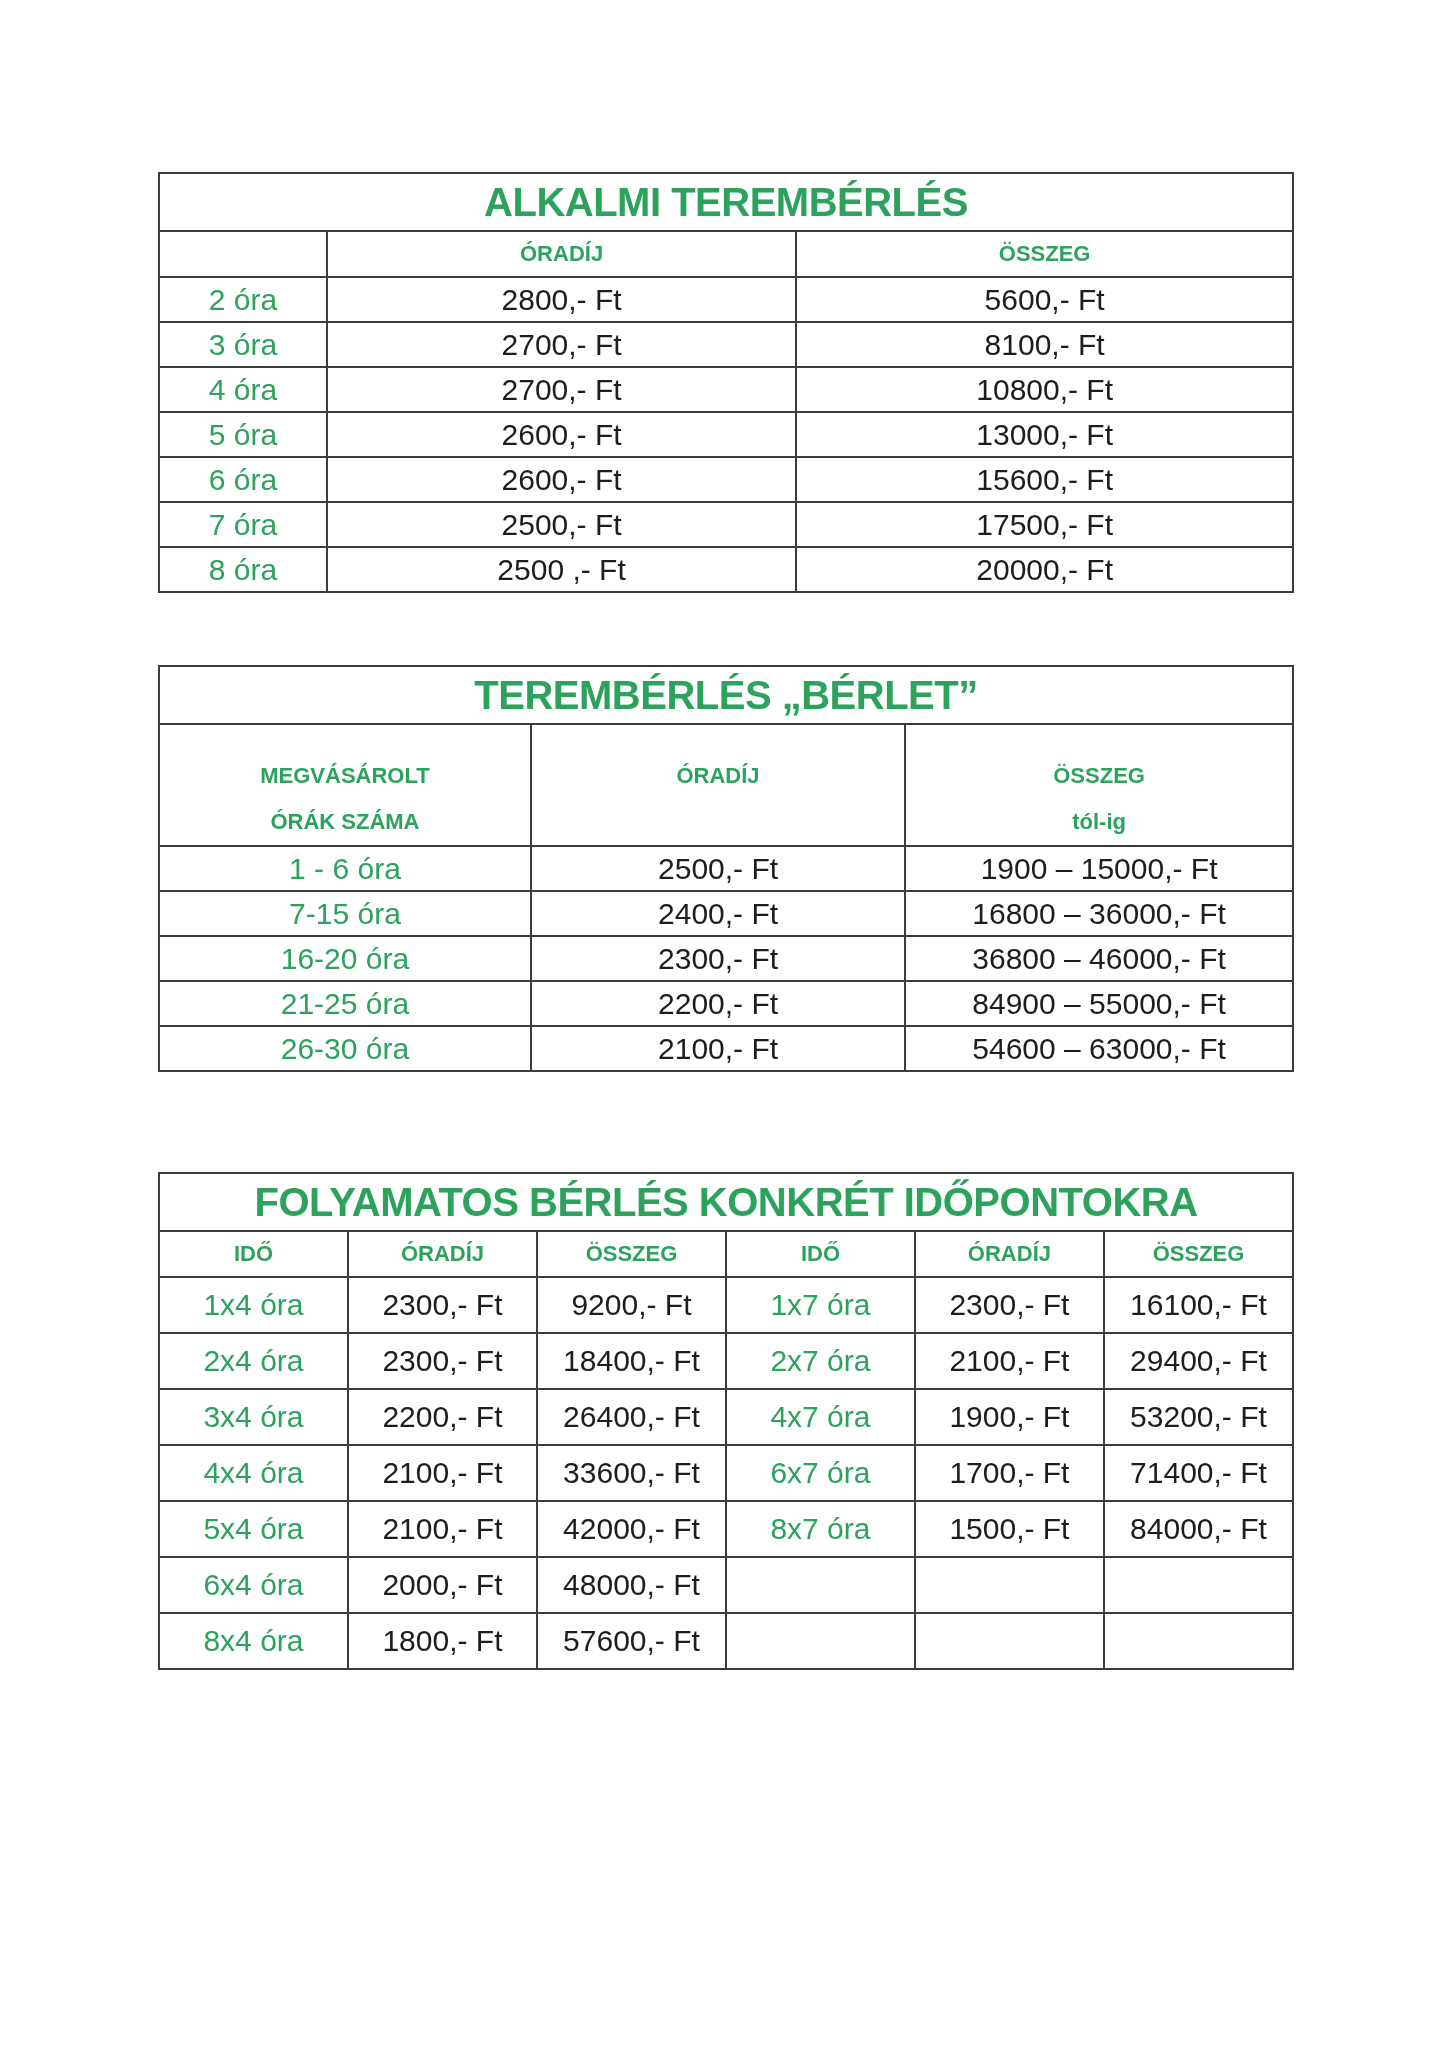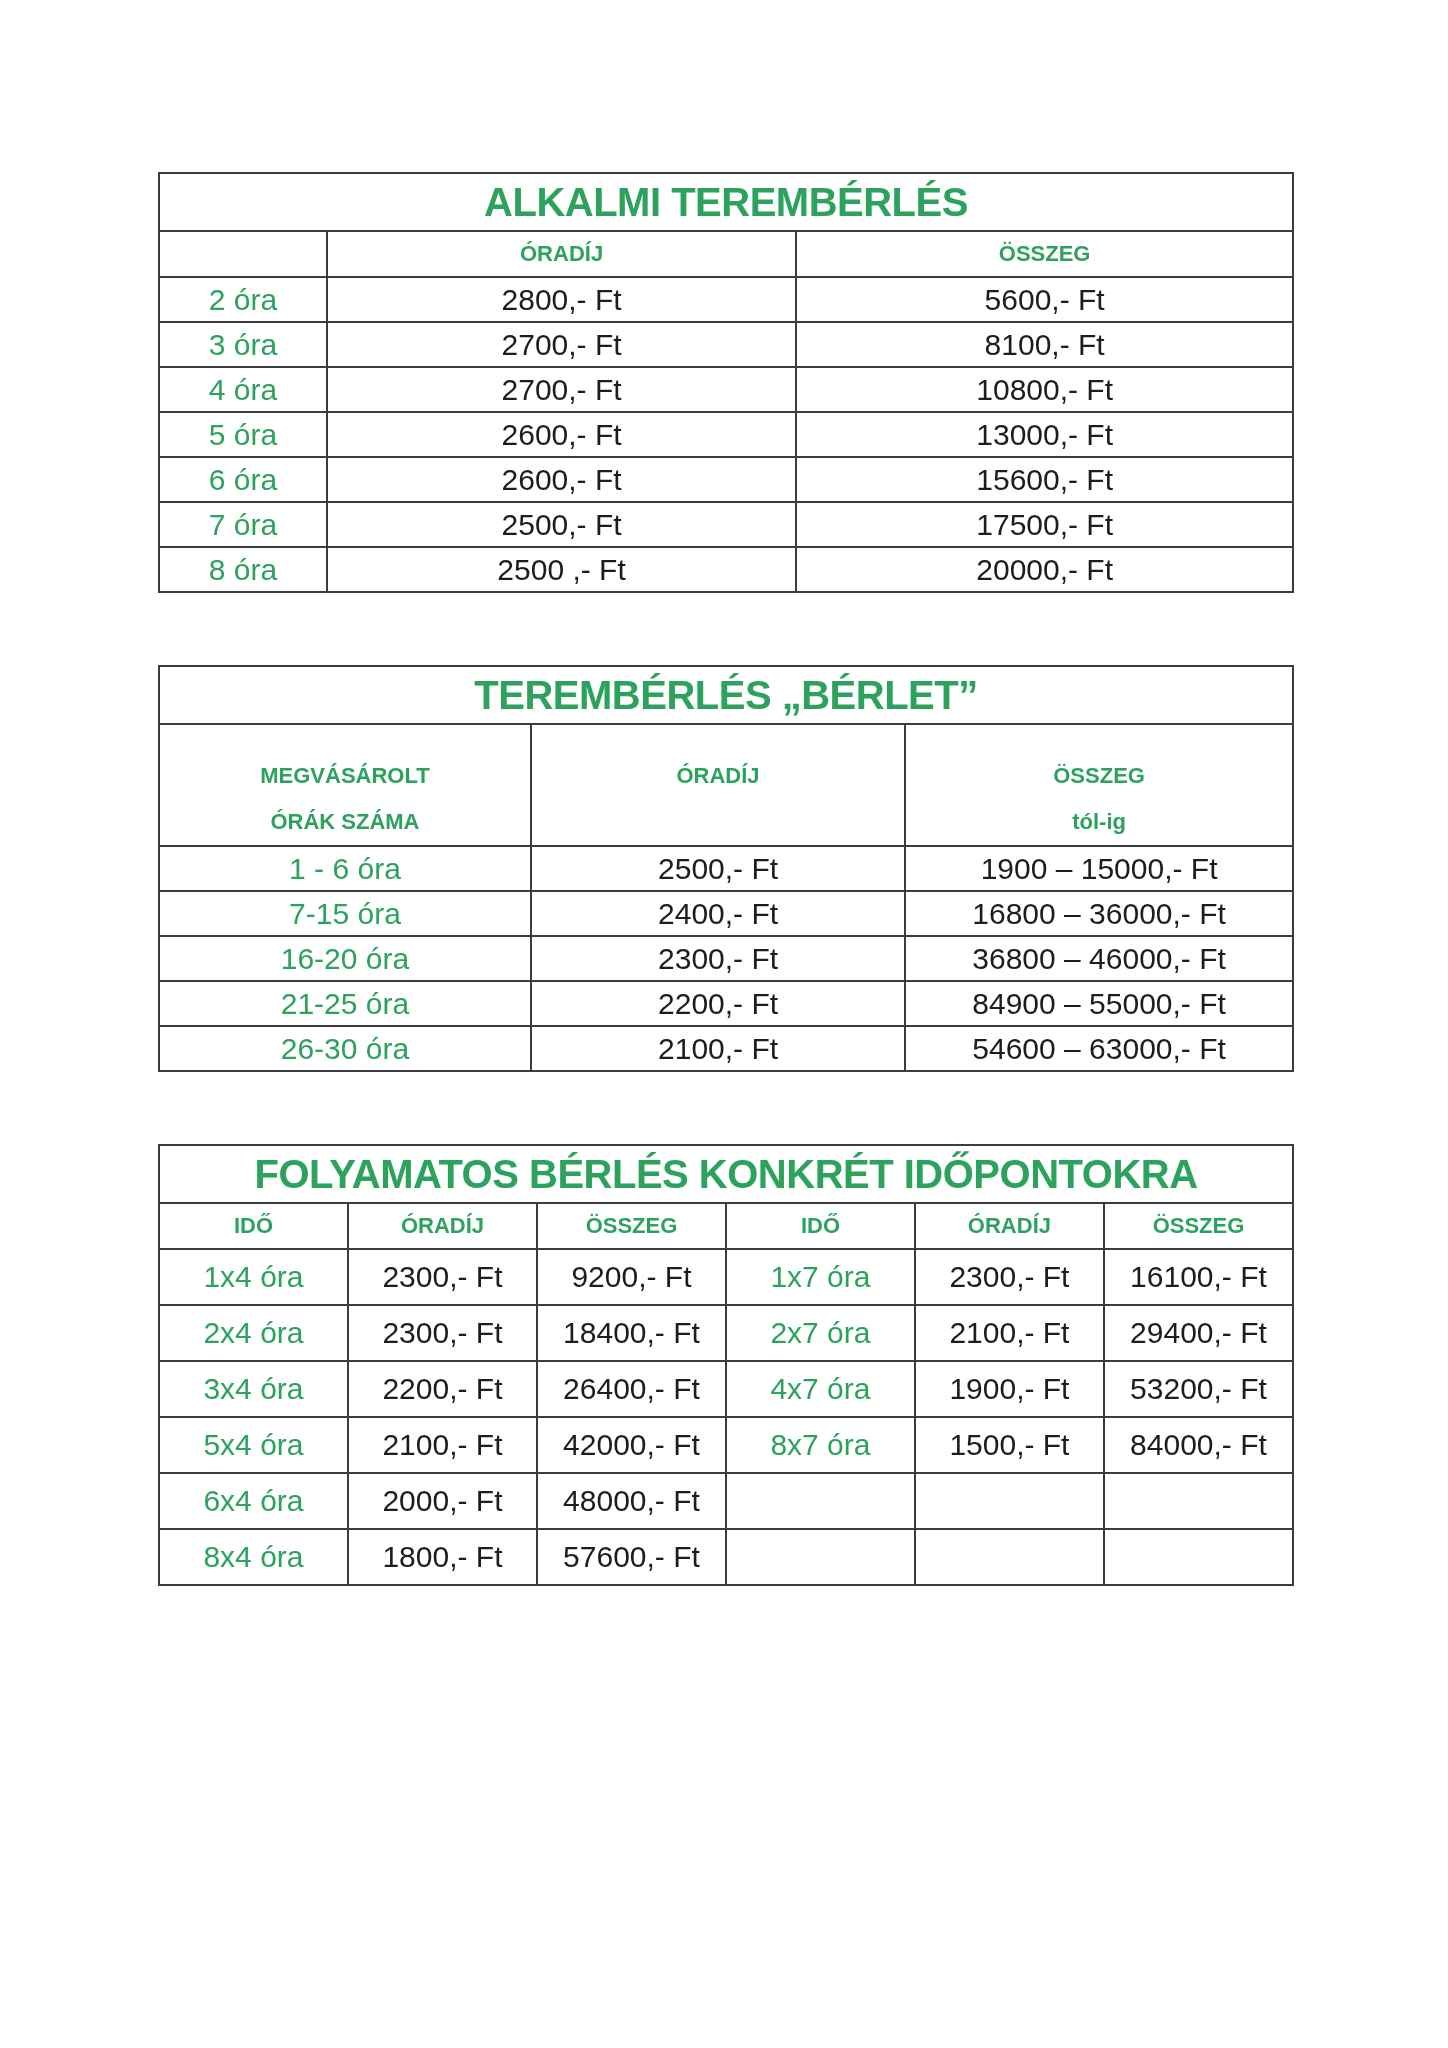--- a/index.html
+++ b/index.html
@@ -59,21 +59,21 @@
     line-height:46px;
   }
   td{
     font-size:30px;
     color:var(--ink);
     height:45px;
   }
   td.label{color:var(--green);}
   #table-folyamatos td{height:56px;}
   #table-berlet{margin-top:72px;}
-  #table-folyamatos{margin-top:72px;border-radius:28px;}
+  #table-folyamatos{margin-top:100px;border-radius:28px;}
 </style>
 </head>
 <body>
 
 <div class="page">
   <div class="doc">
     <table id="table-alkalmi">
         <colgroup>
           <col style="width: 14.8%;">
           <col style="width: 41.4%;">
@@ -214,20 +214,28 @@
           </tr>
           <tr>
             <td class="label">3x4 óra</td>
             <td>2200,- Ft</td>
             <td>26400,- Ft</td>
             <td class="label">4x7 óra</td>
             <td>1900,- Ft</td>
             <td>53200,- Ft</td>
           </tr>
           <tr>
+            <td class="label">4x4 óra</td>
+            <td>2100,- Ft</td>
+            <td>33600,- Ft</td>
+            <td class="label">6x7 óra</td>
+            <td>1700,- Ft</td>
+            <td>71400,- Ft</td>
+          </tr>
+          <tr>
             <td class="label">5x4 óra</td>
             <td>2100,- Ft</td>
             <td>42000,- Ft</td>
             <td class="label">8x7 óra</td>
             <td>1500,- Ft</td>
             <td>84000,- Ft</td>
           </tr>
           <tr>
             <td class="label">6x4 óra</td>
             <td>2000,- Ft</td>

